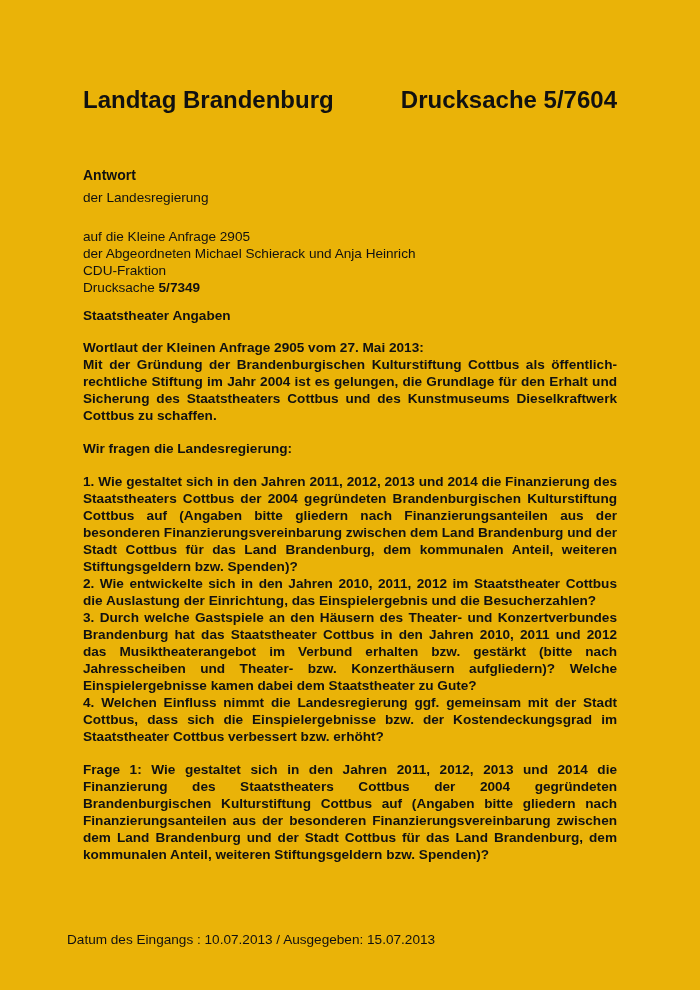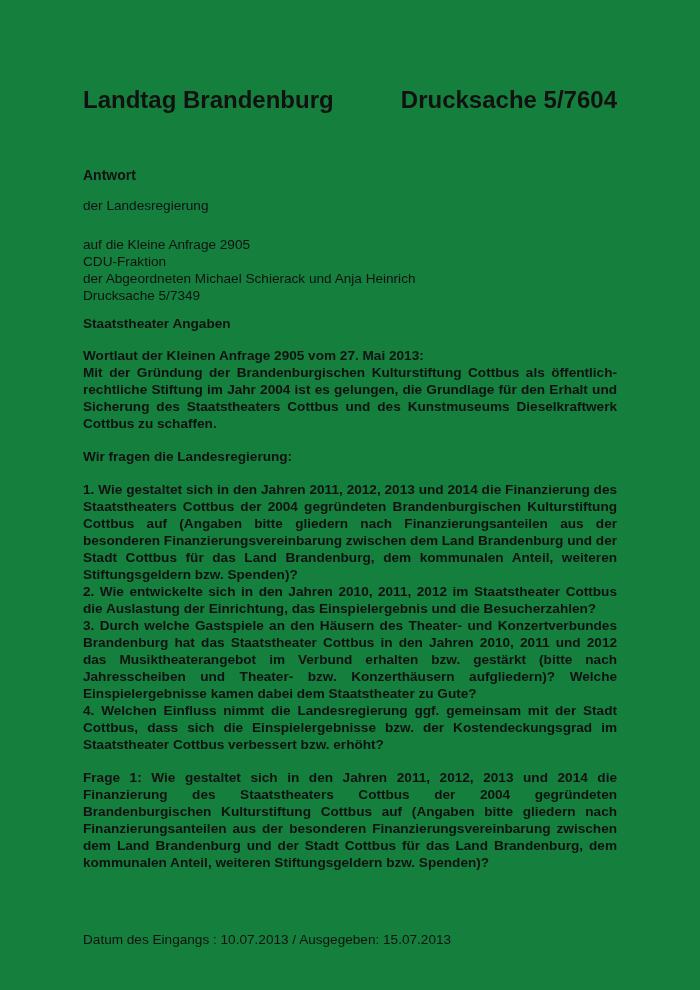--- a/index.html
+++ b/index.html
@@ -1,20 +1,20 @@
 <!DOCTYPE html>
 <html><head>
 <meta charset="utf-8">
 <style>
   html, body { margin: 0; padding: 0; background: #ffffff; }
   .page {
     position: relative;
     width: 700px;
     height: 990px;
-    background: #15803d;
+    background: #eab308;
     color: #111;
     font-family: "Liberation Sans", sans-serif;
     box-sizing: border-box;
     padding: 87px 83px 0 83px;
     overflow: hidden;
   }
   .doc-header {
     display: flex;
     justify-content: space-between;
     align-items: baseline;
@@ -31,63 +31,63 @@
   .answer-heading {
     margin: 51px 0 0 0;
     font-size: 14px;
     line-height: 24px;
     font-weight: bold;
   }
   .meta-line {
     font-size: 13.6px;
     line-height: 17px;
   }
-  .meta-first { margin-top: 10px; }
+  .meta-first { margin-top: 2px; }
   .meta-gap { margin-top: 22px; }
   .subject {
     margin-top: 11px;
     font-size: 13.6px;
     line-height: 17px;
     font-weight: bold;
   }
   .block { margin-top: 15px; }
   .body-text {
     font-size: 13.6px;
     line-height: 17px;
     font-weight: bold;
   }
   .justify { text-align: justify; }
   .underlined { text-decoration: underline; }
   .mt-blank { margin-top: 16px; }
   .mt-small { margin-top: 10px; }
   .doc-footer {
     position: absolute;
-    left: 83px;
+    left: 67px;
     top: 931px;
     font-size: 13.6px;
     line-height: 17px;
     white-space: nowrap;
   }
-  strong { font-weight: normal; }
+  strong { font-weight: bold; }
 </style>
 </head>
 <body>
 
 <div class="page">
 
   <div class="doc-header">
     <span>Landtag Brandenburg</span>
     <span>Drucksache 5/7604</span>
   </div>
 
   <div class="answer-heading">Antwort</div>
   <div class="meta-line meta-first">der Landesregierung</div>
   <div class="meta-line meta-gap">auf die Kleine Anfrage 2905</div>
+  <div class="meta-line">der Abgeordneten Michael Schierack und Anja Heinrich</div>
   <div class="meta-line">CDU-Fraktion</div>
-  <div class="meta-line">der Abgeordneten Michael Schierack und Anja Heinrich</div>
   <div class="meta-line"><span>Drucksache </span><strong>5/7349</strong></div>
 
   <div class="subject">Staatstheater Angaben</div>
 
   <div class="block body-text">
     <div>Wortlaut der Kleinen Anfrage 2905 vom 27. Mai 2013:</div>
     <div class="justify">Mit der Gründung der Brandenburgischen Kulturstiftung Cottbus als öffentlich-rechtliche Stiftung im Jahr 2004 ist es gelungen, die Grundlage für den Erhalt und Sicherung des Staatstheaters Cottbus und des Kunstmuseums Dieselkraftwerk Cottbus zu schaffen.</div>
   </div>
 
   <div class="body-text mt-blank">Wir fragen die Landesregierung:</div>

